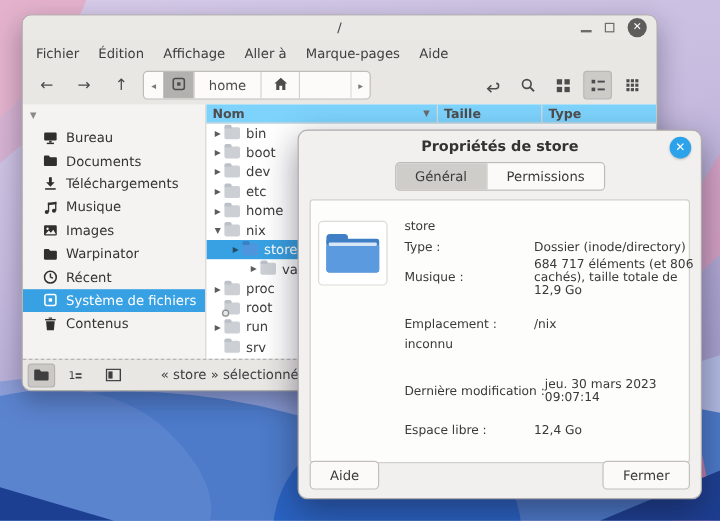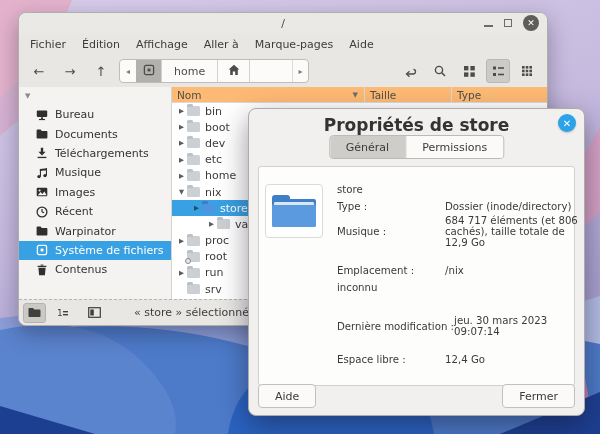--- a/index.html
+++ b/index.html
@@ -45,22 +45,22 @@
   .sb-header { height:18px; display:flex; align-items:center; gap:5px; padding-left:6px;
     font-weight:bold; color:#3c3c3c; }
   .sb-header .exp { font-size:7px; color:#8a8a8a; }
   .sb-item { height:19.4px; display:flex; align-items:center; gap:7px; padding-left:16px;
     color:#333; white-space:nowrap; }
   .sb-item .icn { width:13px; height:13px; flex:0 0 auto; display:flex; align-items:center; justify-content:center; color:#2f2f2f; }
   .sb-item.selected { background:var(--accent,#38a1e3); color:#fff; }
   .sb-item.selected .icn { color:#fff; }
 
   .filepane { flex:1; background:#fff; border-left:1px solid #d6d4d1; display:flex; flex-direction:column; min-width:0; }
-  .col-headers { height:16px; background:#fdba74; border-bottom:1px solid #dcdad7; display:flex;
-    font-size:10.5px; font-weight:normal; color:#4e4e4e; flex:0 0 auto; }
+  .col-headers { height:16px; background:#7dd3fc; border-bottom:1px solid #dcdad7; display:flex;
+    font-size:10.5px; font-weight:bold; color:#4e4e4e; flex:0 0 auto; }
   .col { display:flex; align-items:center; padding-left:5px; border-right:1px solid #dcdad7; }
   .col.nom { width:193px; } .col.taille { width:87px; } .col.type { flex:1; border-right:none;text-align:right; }
   .sort-arrow { margin-left:auto; margin-right:6px; font-size:7px; color:#6a6a6a; }
   .rows { flex:1; overflow:hidden; position:relative; }
   .tree-row { height:16.2px; display:flex; align-items:center; color:#3c3c3c; }
   .tree-row.selected { background:var(--accent,#38a1e3); color:#fff; }
   .tw-exp { width:11px; text-align:center; font-size:6.5px; color:#5c5c5c; flex:0 0 auto; }
   .tree-row.selected .tw-exp { color:#274b63; }
   .mini-folder { width:13px; height:10px; background:#ccd0d4; border-radius:1.5px; position:relative; margin-right:5px; flex:0 0 auto; }
   .mini-folder::before { content:""; position:absolute; top:-2px; left:0; width:6px; height:3px;
@@ -77,21 +77,21 @@
   .status-btn.pressed { background:#cbc9c6; border-color:#b5b3b0; }
   .status-btn + .status-btn { margin-left:5px; }
   .status-btn.gap { margin-left:9px; }
   .status-text { margin-left:28px; color:#3d3d3d; white-space:nowrap; }
 
   
   .dialog { position:absolute; left:248px; top:108px; width:337px; height:308px;
     background:#f2f0ee; border:1px solid #aeacaa; border-radius:8px;
     box-shadow:0 10px 28px rgba(20,20,40,.45); z-index:5; }
   .dlg-title { position:absolute; top:6px; left:0; right:0; text-align:center;
-    font-weight:bold; font-size:17px; color:#333; }
+    font-weight:bold; font-size:12px; color:#333; }
   .dlg-close { position:absolute; top:5px; right:8px; width:18px; height:18px; border-radius:50%;
     background:#2ba2e9; color:#fff; display:flex; align-items:center; justify-content:center;
     font-size:10px; font-weight:bold; box-shadow:0 1px 2px rgba(0,0,0,.2); }
   .dlg-tabs { position:absolute; top:26px; left:50%; transform:translateX(-50%);
     display:flex; border:1px solid #bcbab7; border-radius:4px; overflow:hidden; height:24px;justify-content:center; }
   .dlg-tab { padding:0 16px; display:flex; align-items:center; background:#fbfaf9; color:#3a3a3a; }
   .dlg-tab.active { background:#cecCC9; background:#cfcdca; }
   .dlg-tab + .dlg-tab { border-left:1px solid #c6c4c1; }
   .dlg-panel { position:absolute; left:9px; right:9px; top:57px; height:220px;
     background:#fdfdfc; border:1px solid #d2d0cd; border-radius:3px; }
@@ -276,34 +276,34 @@
                 <rect x="0.7" y="1.8" width="10.6" height="8.4" rx="1" fill="currentColor"></rect>
                 <circle cx="3.6" cy="4.6" r="1" fill="#f4f3f1"></circle>
                 <path d="M1.8 9.2 L4.6 6 L6.4 8 L8.4 5.4 L10.6 9.2 Z" fill="#f4f3f1"></path>
               </svg>
             </span>
             <span>Images</span>
           </div>
           <div class="sb-item">
             <span class="icn">
               <svg width="12" height="12" viewBox="0 0 12 12">
+                <path d="M0.6,2.6 Q0.6,1.6 1.6,1.6 H4.6 L5.8,3 H10.6 Q11.4,3 11.4,3.9 V9.5 Q11.4,10.4 10.5,10.4 H1.5 Q0.6,10.4 0.6,9.5 Z" fill="currentColor"></path>
+              </svg>
+            </span>
+            <span>Warpinator</span>
+          </div>
+          <div class="sb-item">
+            <span class="icn">
+              <svg width="12" height="12" viewBox="0 0 12 12">
                 <circle cx="6" cy="6" r="4.9" fill="none" stroke="currentColor" stroke-width="1.3"></circle>
                 <line x1="6" y1="6" x2="6" y2="3" stroke="currentColor" stroke-width="1.2"></line>
                 <line x1="6" y1="6" x2="8.2" y2="6.8" stroke="currentColor" stroke-width="1.2"></line>
               </svg>
             </span>
             <span>Récent</span>
-          </div>
-          <div class="sb-item">
-            <span class="icn">
-              <svg width="12" height="12" viewBox="0 0 12 12">
-                <path d="M0.6,2.6 Q0.6,1.6 1.6,1.6 H4.6 L5.8,3 H10.6 Q11.4,3 11.4,3.9 V9.5 Q11.4,10.4 10.5,10.4 H1.5 Q0.6,10.4 0.6,9.5 Z" fill="currentColor"></path>
-              </svg>
-            </span>
-            <span>Warpinator</span>
           </div>
           <div class="sb-item selected">
             <span class="icn">
               <svg width="12" height="12" viewBox="0 0 12 12">
                 <rect x="1.4" y="1.4" width="9.2" height="9.2" rx="1.6" fill="none" stroke="currentColor" stroke-width="1.3"></rect>
                 <rect x="4.6" y="4.6" width="2.8" height="2.8" fill="currentColor"></rect>
               </svg>
             </span>
             <span>Système de fichiers</span>
           </div>

